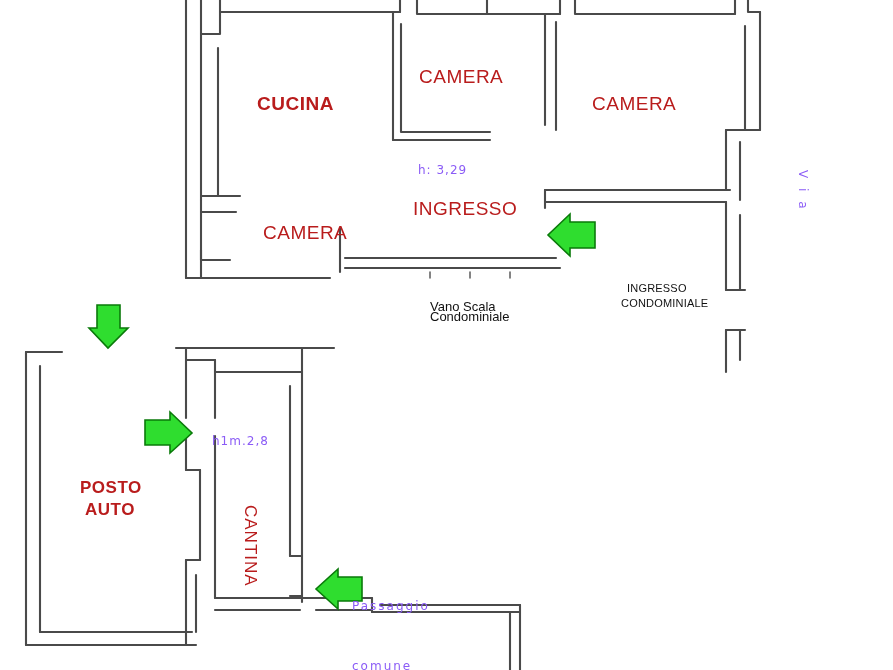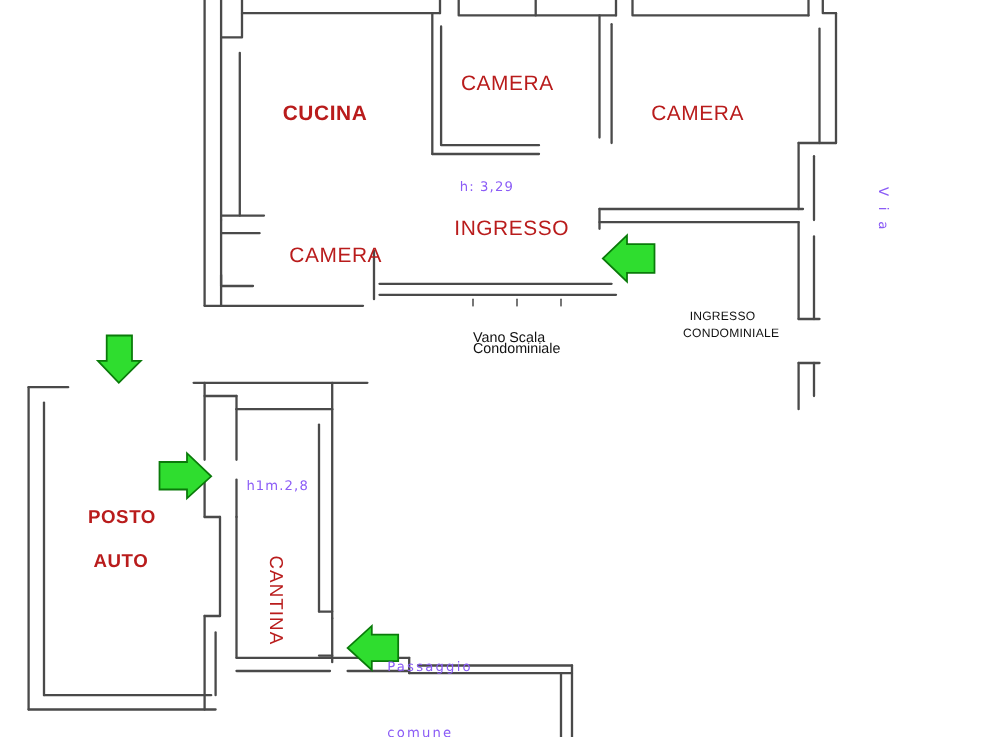--- a/index.html
+++ b/index.html
@@ -143,23 +143,23 @@
   <div class="lbl hand" style="left:418px;top:163px;">h: 3,29</div>
 
   <div class="lbl small" style="left:430px;top:287px;margin-top:12px;">Vano Scala</div>
   <div class="lbl small" style="left:430px;top:309px;">Condominiale</div>
 
   <div class="lbl tiny" style="left:627px;top:282px;">INGRESSO</div>
   <div class="lbl tiny" style="left:621px;top:297px;">CONDOMINIALE</div>
 
   <div class="lbl hand vert" style="left:796px;top:170px;letter-spacing:3px;">V i a</div>
 
-  <div class="lbl room bold" style="left:80px;top:460px;font-size:17px;">POSTO</div>
+  <div class="lbl room bold" style="left:80px;top:478px;font-size:17px;">POSTO</div>
   <div class="lbl room bold" style="left:85px;top:500px;font-size:17px;">AUTO</div>
 
   <div class="lbl room vert" style="left:240px;top:505px;font-size:17px;letter-spacing:1px;">CANTINA</div>
 
-  <div class="lbl hand" style="left:224px;top:434px;">h1m.2,8</div>
+  <div class="lbl hand" style="left:212px;top:434px;">h1m.2,8</div>
 
   <div class="lbl hand" style="left:352px;top:599px;letter-spacing:2px;">Passaggio</div>
   <div class="lbl hand" style="left:352px;top:659px;letter-spacing:2px;">comune</div>
 
 </div>
 
 </body></html>

